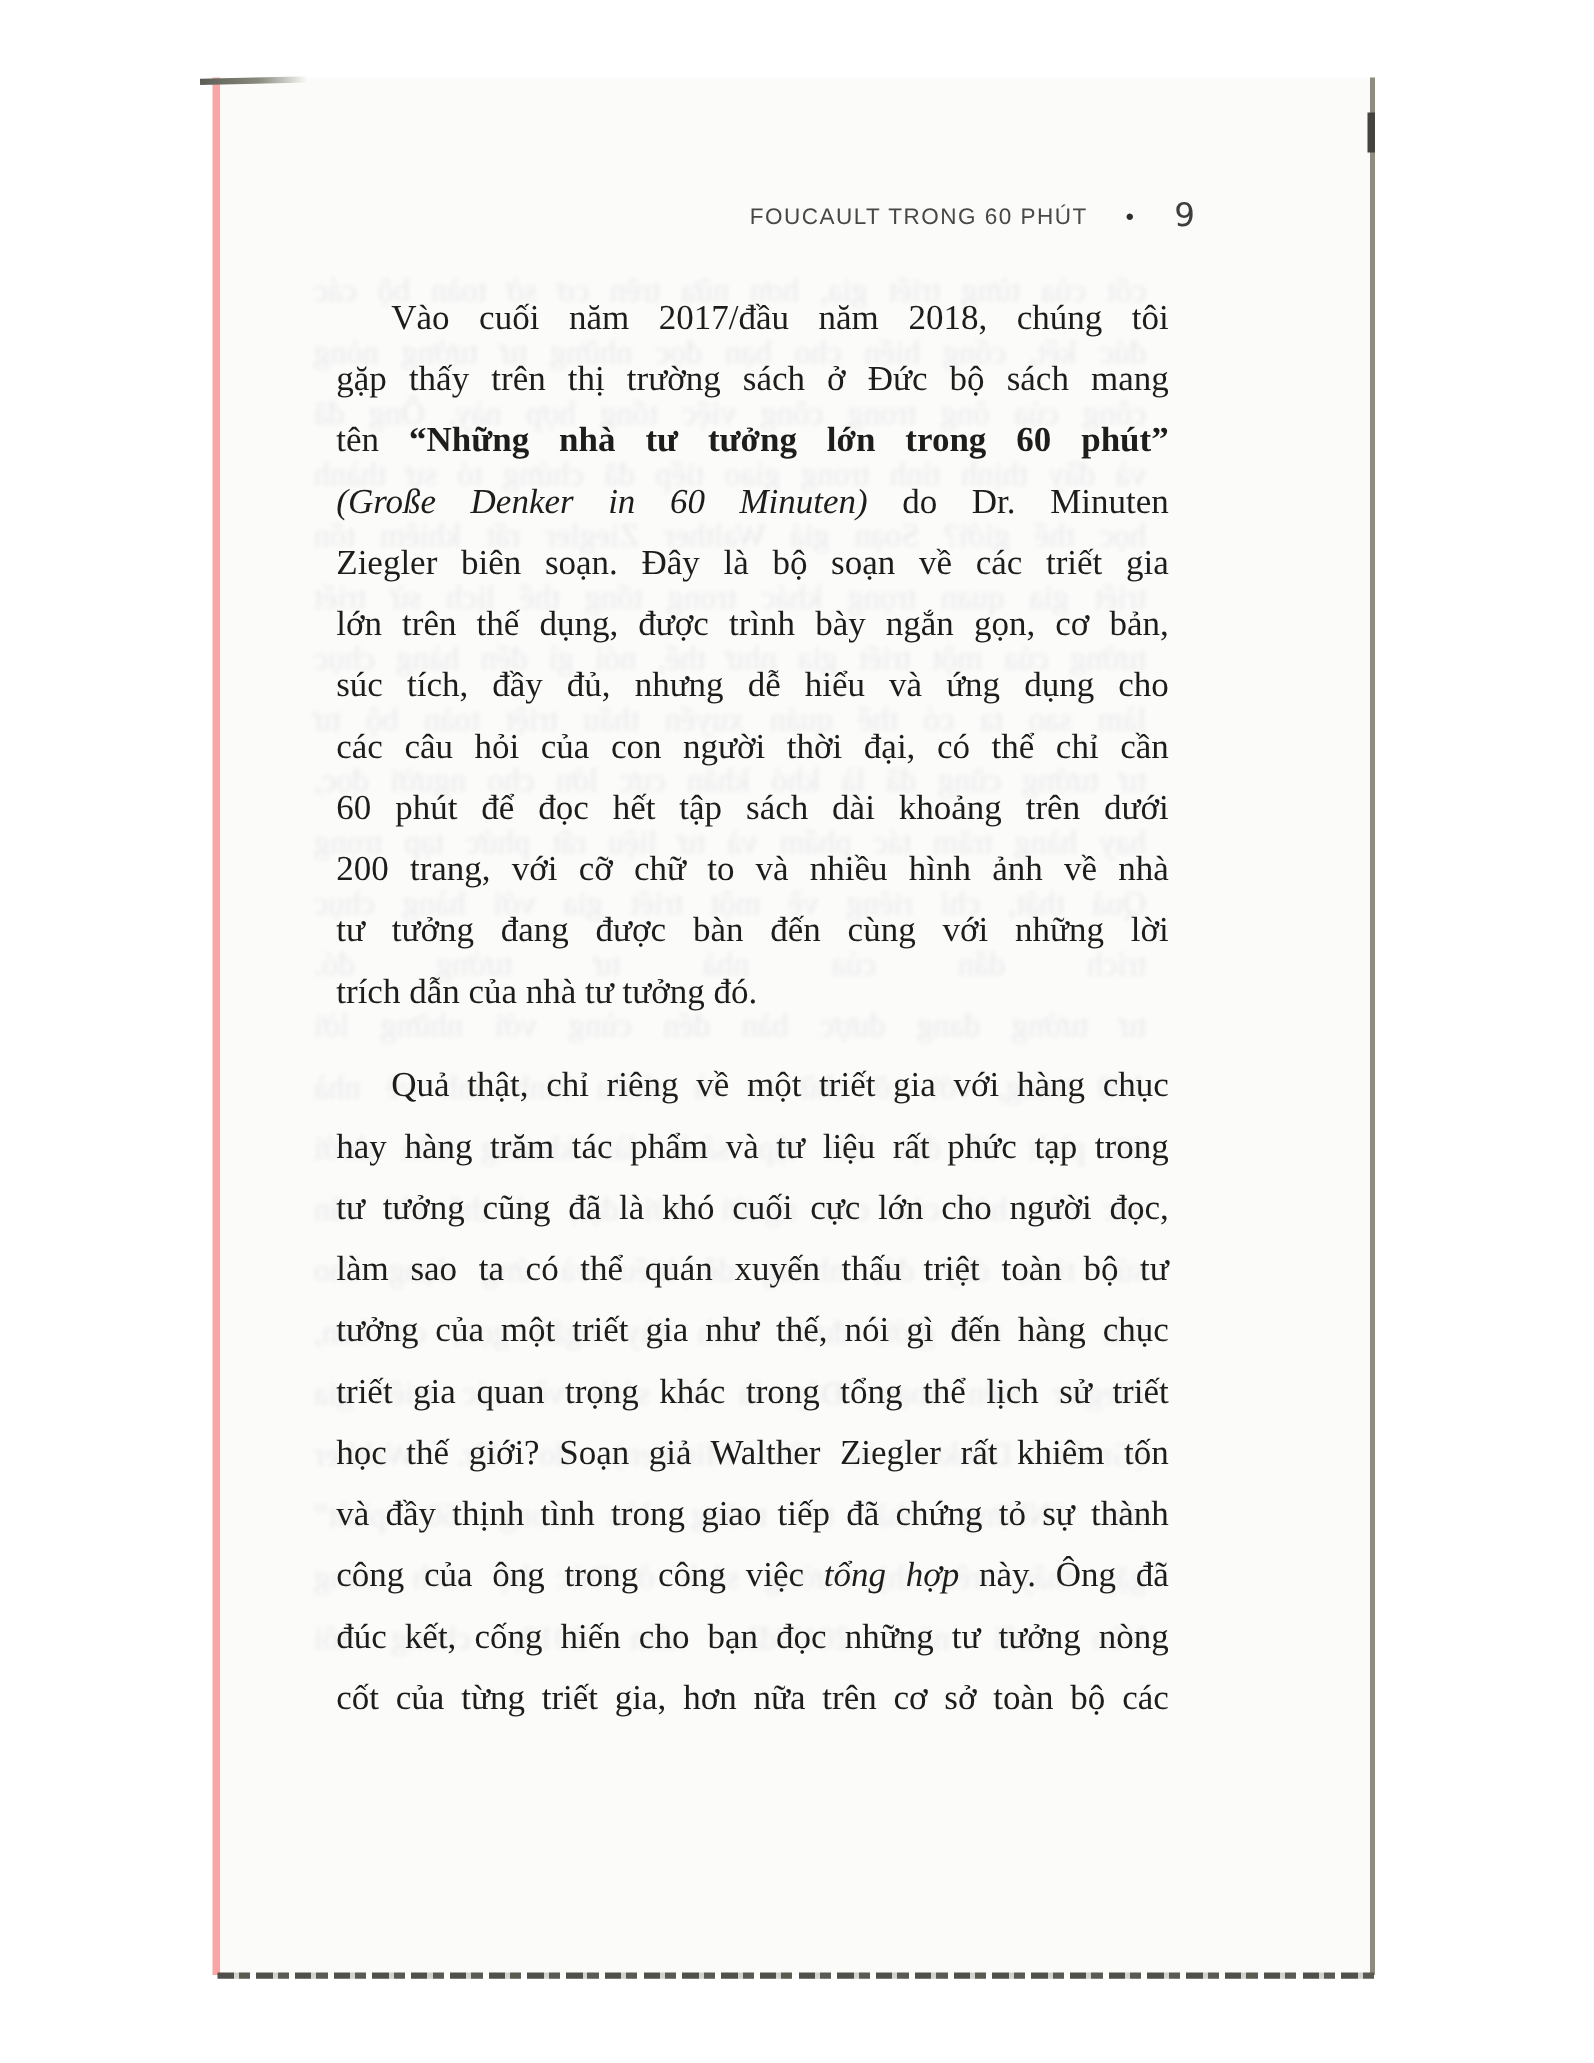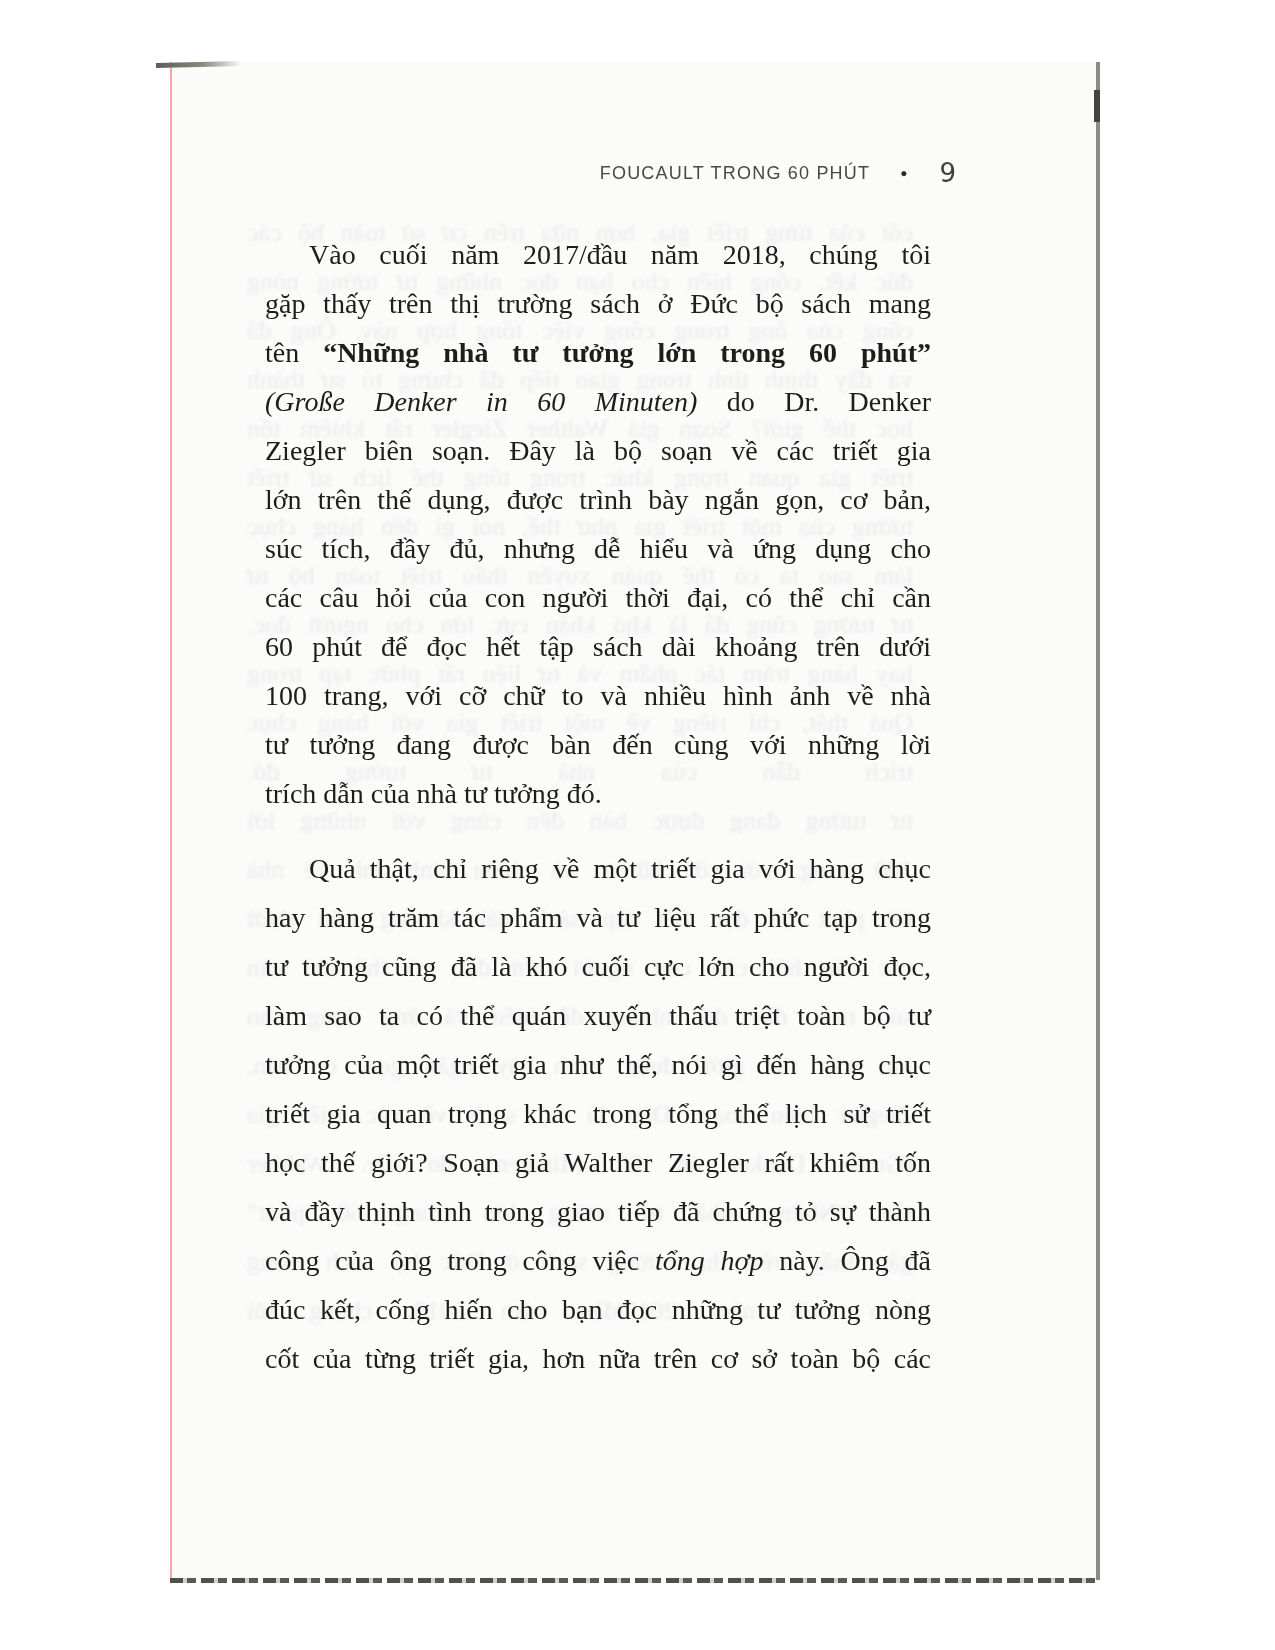--- a/index.html
+++ b/index.html
@@ -3,21 +3,21 @@
 <meta charset="utf-8">
 <style>
   * { margin:0; padding:0; box-sizing:border-box; }
   html, body { width:1275px; height:1650px; background:#ffffff; overflow:hidden;
                font-family:"Liberation Serif", serif; }
 
   .scan-page {
     position:absolute; left:170px; top:62px; width:930px; height:1518px;
     background:#fbfbf9;
     border-right:4px solid #8e8c80;
-    border-left:2px solid #fca5a5;
+    border-left:6px solid #fca5a5;
   }
   .bottom-edge {
     position:absolute; left:-2px; right:-4px; bottom:-3px; height:5px;
     background:repeating-linear-gradient(90deg,#504f49 0 13px, rgba(80,79,73,0.25) 13px 17px, #5a5952 17px 26px, rgba(255,255,255,0) 26px 31px);
   }
   .corner-tick {
     position:absolute; left:-16px; top:0px; width:86px; height:5px;
     background:linear-gradient(90deg,#5d5c55,#8b8a80 55%,rgba(139,138,128,0));
     transform:rotate(-1.4deg);
   }
@@ -97,27 +97,27 @@
       <div class="line">tên “Những nhà tư tưởng lớn trong 60 phút”</div>
       <div class="line">gặp thấy trên thị trường sách ở Đức bộ sách mang</div>
       <div class="line">Vào cuối năm 2017/đầu năm 2018, chúng tôi</div>
     </div>
 
   <div class="body-text">
       <div class="para">
         <div class="line indent"><span>Vào cuối năm 2017/đầu năm 2018, chúng tôi</span></div>
         <div class="line"><span>gặp thấy trên thị trường sách ở Đức bộ sách mang</span></div>
         <div class="line"><span>tên </span><span class="seg-b">“Những nhà tư tưởng lớn trong 60 phút”</span></div>
-        <div class="line"><span class="seg-i">(Große Denker in 60 Minuten)</span><span> do Dr. Denker</span></div>
+        <div class="line"><span class="seg-i">(Große Denker in 60 Minuten)</span><span> do Dr. Minuten</span></div>
         <div class="line"><span>Ziegler biên soạn. Đây là bộ soạn về các triết gia</span></div>
         <div class="line"><span>lớn trên thế dụng, được trình bày ngắn gọn, cơ bản,</span></div>
         <div class="line"><span>súc tích, đầy đủ, nhưng dễ hiểu và ứng dụng cho</span></div>
         <div class="line"><span>các câu hỏi của con người thời đại, có thể chỉ cần</span></div>
         <div class="line"><span>60 phút để đọc hết tập sách dài khoảng trên dưới</span></div>
-        <div class="line"><span>100 trang, với cỡ chữ to và nhiều hình ảnh về nhà</span></div>
+        <div class="line"><span>200 trang, với cỡ chữ to và nhiều hình ảnh về nhà</span></div>
         <div class="line"><span>tư tưởng đang được bàn đến cùng với những lời</span></div>
         <div class="line no-just"><span>trích dẫn của nhà tư tưởng đó.</span></div>
       </div>
       <div class="para">
         <div class="line indent"><span>Quả thật, chỉ riêng về một triết gia với hàng chục</span></div>
         <div class="line"><span>hay hàng trăm tác phẩm và tư liệu rất phức tạp trong</span></div>
         <div class="line"><span>tư tưởng cũng đã là khó cuối cực lớn cho người đọc,</span></div>
         <div class="line"><span>làm sao ta có thể quán xuyến thấu triệt toàn bộ tư</span></div>
         <div class="line"><span>tưởng của một triết gia như thế, nói gì đến hàng chục</span></div>
         <div class="line"><span>triết gia quan trọng khác trong tổng thể lịch sử triết</span></div>

